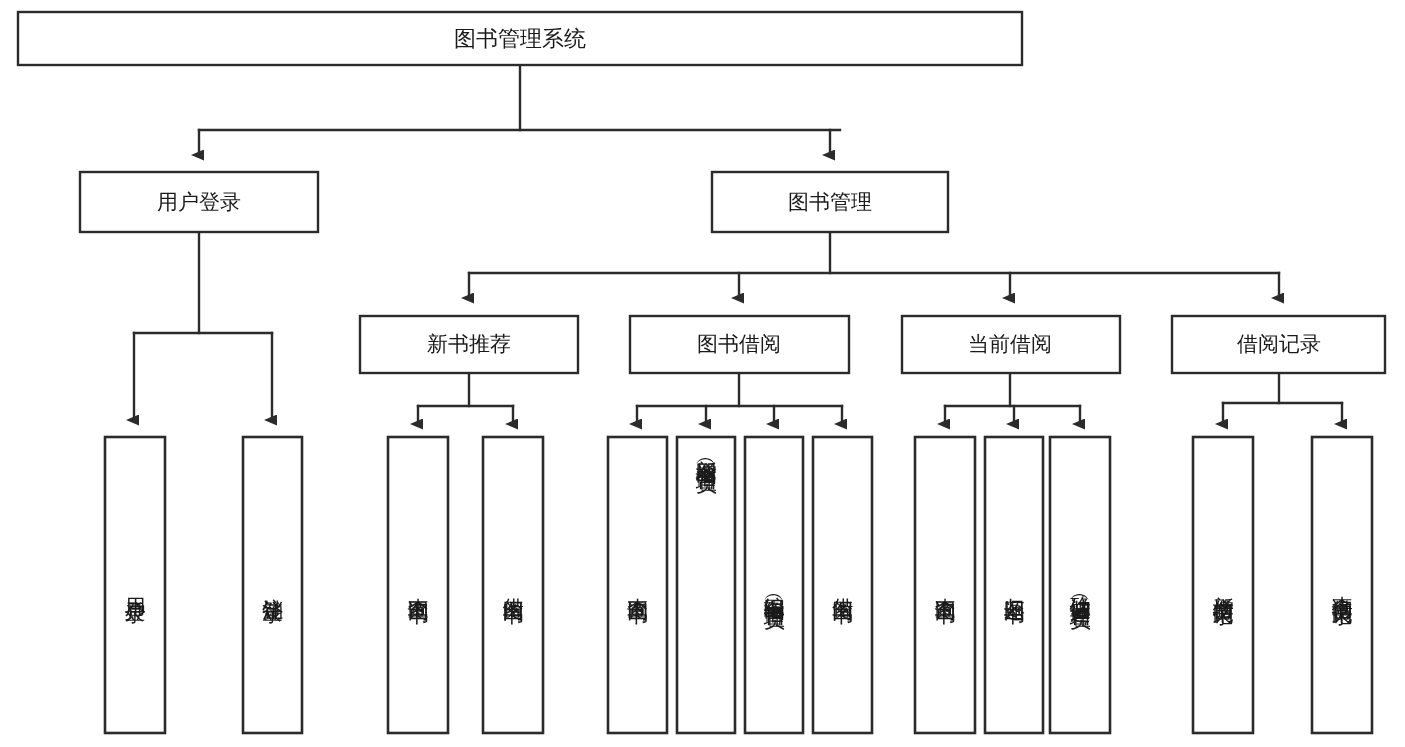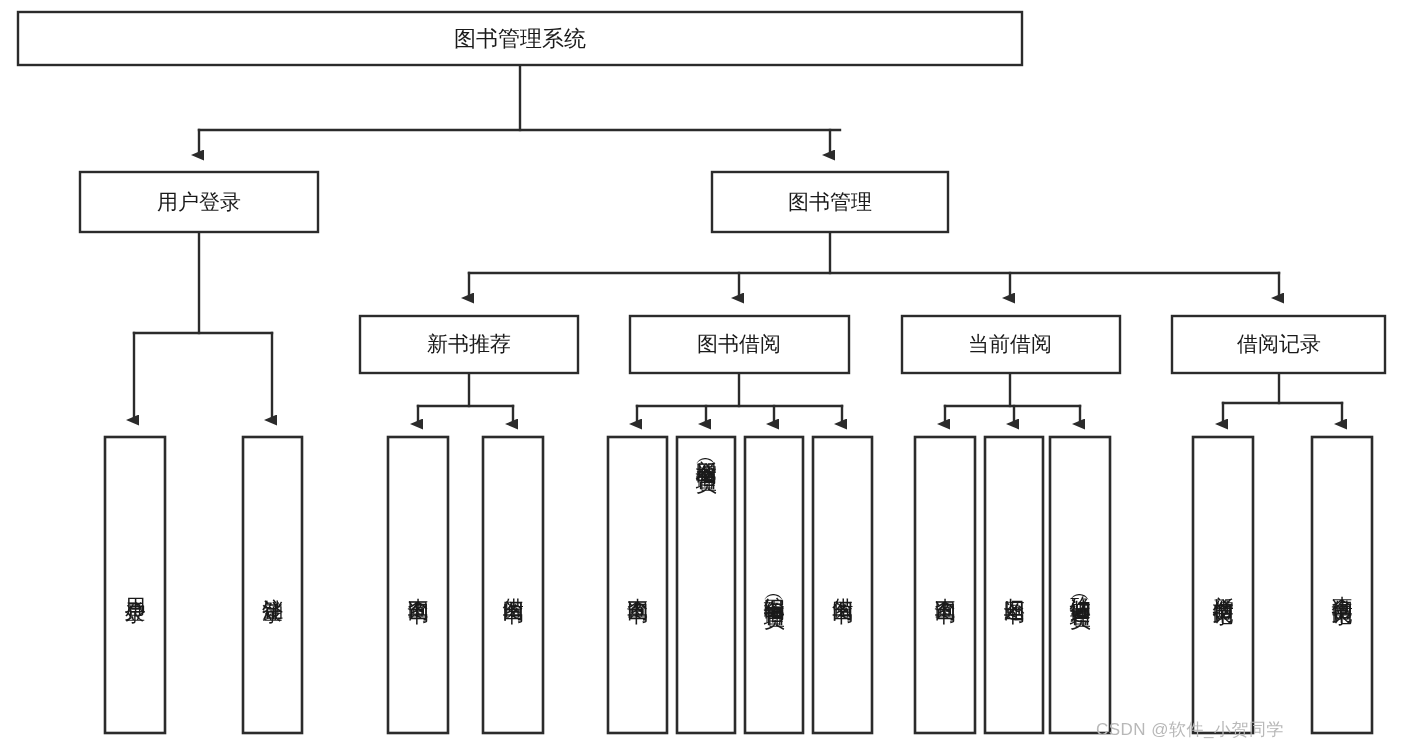--- a/index.html
+++ b/index.html
@@ -210,15 +210,14 @@
   <div class="vlabel" style="left: 608px; top: 437px; width: 59px; height: 296px; display: flex; align-items: center; justify-content: center;">查询图书</div>
   <div class="vlabel" style="left: 677px; top: 443px; width: 58px; height: 290px; justify-content: flex-start; display: flex; align-items: center;">新增图书（管理员）</div>
   <div class="vlabel" style="left: 745px; top: 443px; width: 58px; height: 290px; display: flex; align-items: center; justify-content: center;">编辑图书（管理员）</div>
   <div class="vlabel" style="left: 813px; top: 437px; width: 59px; height: 296px; display: flex; align-items: center; justify-content: center;">借阅图书</div>
   <div class="vlabel" style="left: 915px; top: 437px; width: 60px; height: 296px; display: flex; align-items: center; justify-content: center;">查询图书</div>
   <div class="vlabel" style="left: 985px; top: 437px; width: 58px; height: 296px; display: flex; align-items: center; justify-content: center;">归还图书</div>
   <div class="vlabel" style="left: 1050px; top: 443px; width: 60px; height: 290px; display: flex; align-items: center; justify-content: center;">确认归还（管理员）</div>
   <div class="vlabel" style="left: 1193px; top: 437px; width: 60px; height: 296px; display: flex; align-items: center; justify-content: center;">新增借阅记录</div>
   <div class="vlabel" style="left: 1312px; top: 437px; width: 60px; height: 296px; display: flex; align-items: center; justify-content: center;">查询借阅记录</div>
 
-  <div id="watermark">CSDN @软件_小贺同学</div>
 
 </div>
 
 </body></html>

